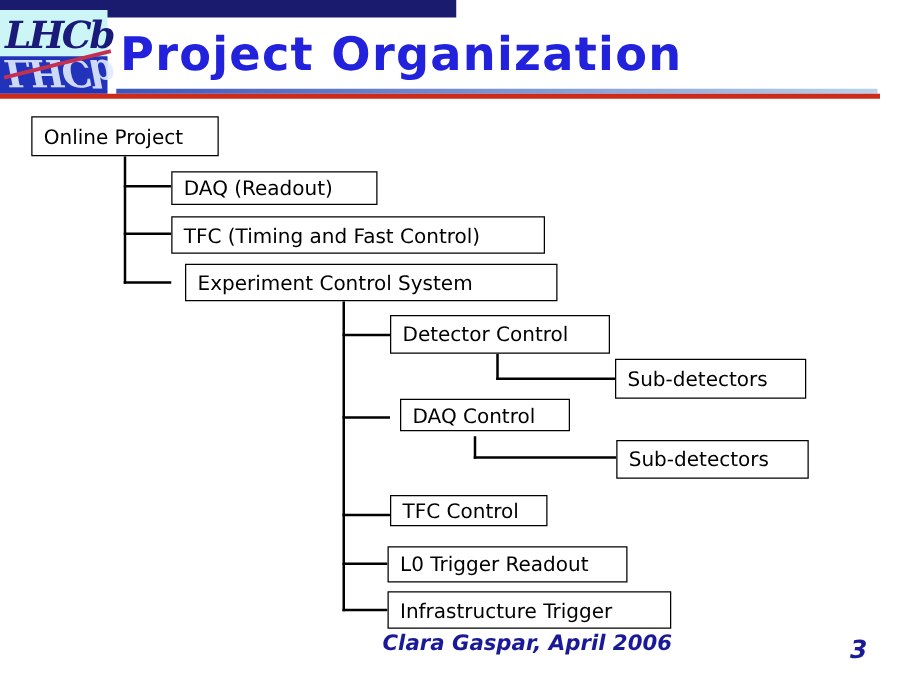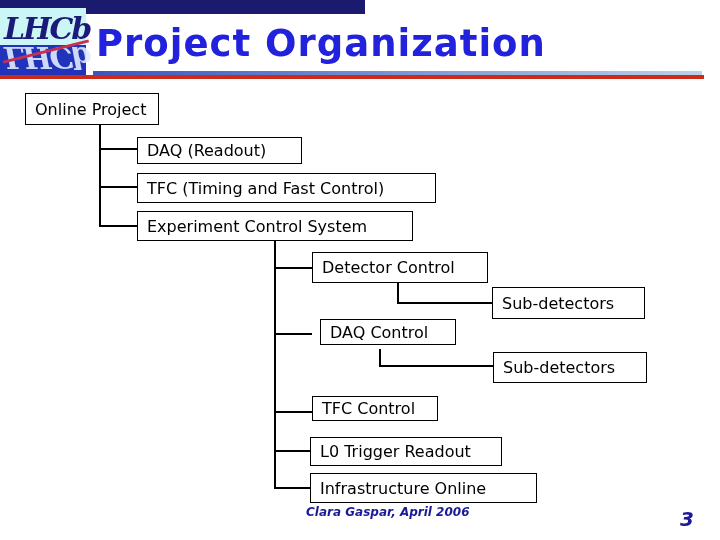--- a/index.html
+++ b/index.html
@@ -37,21 +37,21 @@
   .rule-red{position:absolute;left:0;top:75px;width:704px;height:4px;background:var(--line-red,#cc2b1a);}
   
   .node{
     position:absolute;background:#fff;border:1.5px solid #000;box-sizing:border-box;
     font-size:16px;color:#000;display:flex;align-items:center;padding-left:9px;
     white-space:nowrap;
   }
   .conn{position:absolute;background:#000;}
   
   .credit{
-    position:absolute;left:306px;top:505px;font-size:12px;font-weight:bold;
+    position:absolute;left:306px;top:505px;font-size:17px;font-weight:bold;
     font-style:italic;color:var(--footer-blue,#1a1a99);white-space:nowrap;
   }
   .page-number{
     position:absolute;left:680px;top:507px;font-size:20px;font-style:italic;
     font-weight:bold;color:var(--footer-blue,#1a1a99);
   }
 </style>
 </head>
 <body>
 
@@ -79,28 +79,28 @@
   <div class="conn" style="left:274px;top:333px;width:38px;height:2px"></div>
   <div class="conn" style="left:274px;top:411px;width:38px;height:2px"></div>
   <div class="conn" style="left:274px;top:450px;width:36px;height:2px"></div>
   <div class="conn" style="left:274px;top:487px;width:36px;height:2px"></div>
 
   <div class="conn" style="left:397px;top:283px;width:2px;height:21px"></div>
   <div class="conn" style="left:397px;top:302px;width:95px;height:2px"></div>
   <div class="conn" style="left:379px;top:349px;width:2px;height:18px"></div>
   <div class="conn" style="left:379px;top:365px;width:114px;height:2px"></div>
 
-  <div class="node" style="left:25px;top:93px;width:134px;height:32px">Online Project</div>
+  <div class="node" style="left:25px;top:93px;width:150px;height:32px">Online Project</div>
   <div class="node" style="left:137px;top:173px;width:299px;height:30px">TFC (Timing and Fast Control)</div>
   <div class="node" style="left:137px;top:137px;width:165px;height:27px">DAQ (Readout)</div>
-  <div class="node" style="left:137px;top:211px;width:276px;height:30px">Experiment Control System</div>
+  <div class="node" style="left:148px;top:211px;width:298px;height:30px">Experiment Control System</div>
   <div class="node" style="left:312px;top:252px;width:176px;height:31px">Detector Control</div>
   <div class="node" style="left:492px;top:287px;width:153px;height:32px">Sub-detectors</div>
   <div class="node" style="left:320px;top:319px;width:136px;height:26px">DAQ Control</div>
   <div class="node" style="left:493px;top:352px;width:154px;height:31px">Sub-detectors</div>
   <div class="node" style="left:312px;top:396px;width:126px;height:25px">TFC Control</div>
   <div class="node" style="left:310px;top:437px;width:192px;height:29px">L0 Trigger Readout</div>
-  <div class="node" style="left:310px;top:473px;width:227px;height:30px">Infrastructure Online</div>
+  <div class="node" style="left:310px;top:473px;width:227px;height:30px">Infrastructure Trigger</div>
 
   <div class="credit">Clara Gaspar, April 2006</div>
   <div class="page-number">3</div>
 
 </div>
 
 </body></html>

